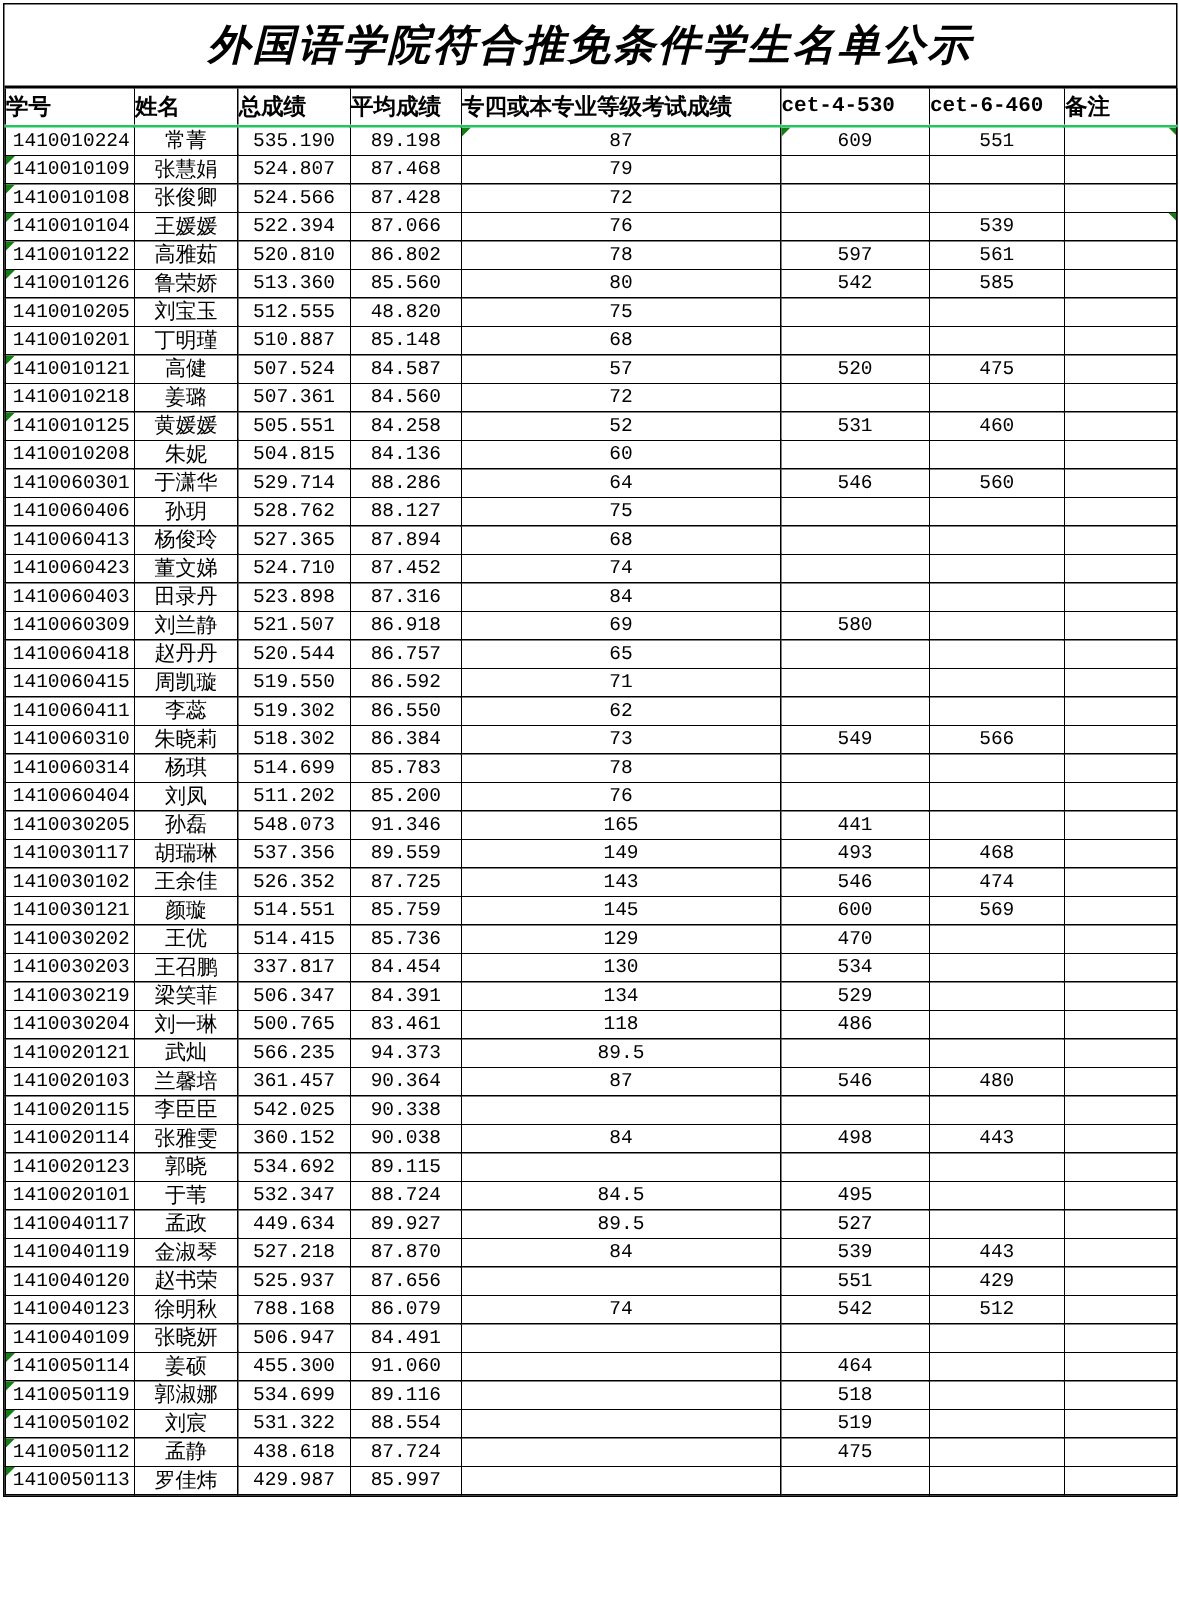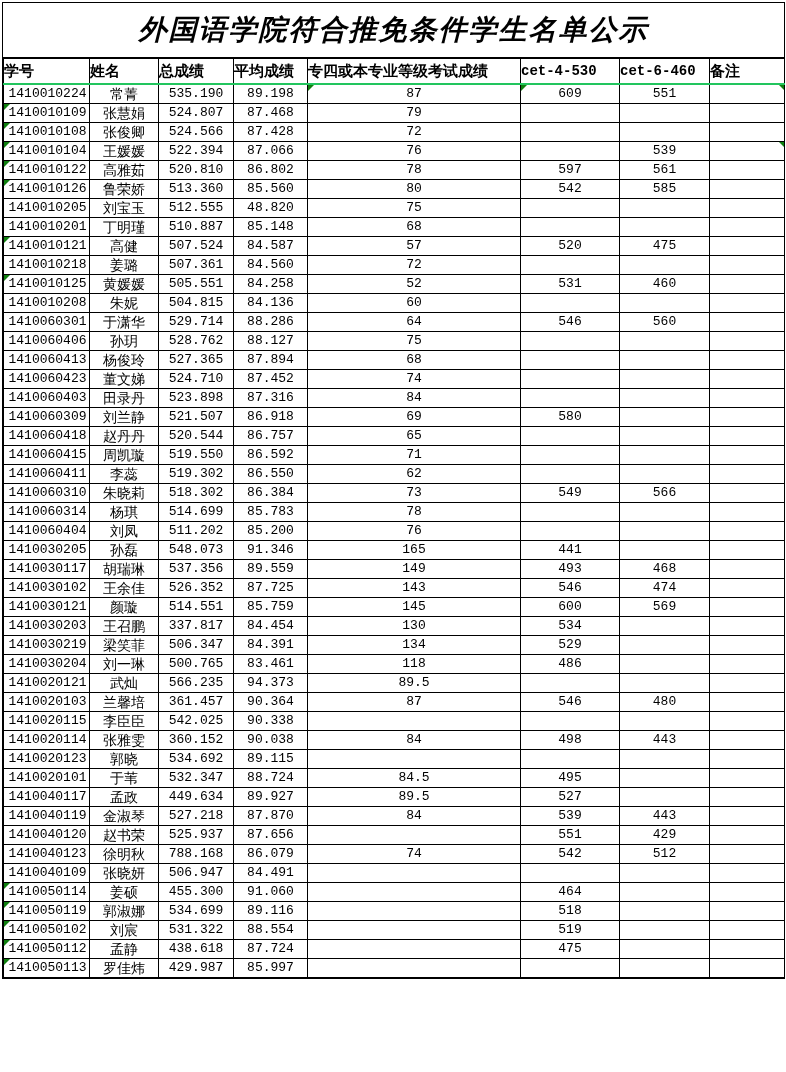--- a/index.html
+++ b/index.html
@@ -406,20 +406,30 @@
           <td class="cell-id num">1410030121</td>
           <td class="cell-name">颜璇</td>
           <td class="cell-total num">514.551</td>
           <td class="cell-avg num">85.759</td>
           <td class="cell-exam num">145</td>
           <td class="cell-cet4 num">600</td>
           <td class="cell-cet6 num">569</td>
           <td class="cell-remark"></td>
         </tr>
         <tr>
+          <td class="cell-id num">1410030202</td>
+          <td class="cell-name">王优</td>
+          <td class="cell-total num">514.415</td>
+          <td class="cell-avg num">85.736</td>
+          <td class="cell-exam num">129</td>
+          <td class="cell-cet4 num">470</td>
+          <td class="cell-cet6 num"></td>
+          <td class="cell-remark"></td>
+        </tr>
+        <tr>
           <td class="cell-id num">1410030203</td>
           <td class="cell-name">王召鹏</td>
           <td class="cell-total num">337.817</td>
           <td class="cell-avg num">84.454</td>
           <td class="cell-exam num">130</td>
           <td class="cell-cet4 num">534</td>
           <td class="cell-cet6 num"></td>
           <td class="cell-remark"></td>
         </tr>
         <tr>

